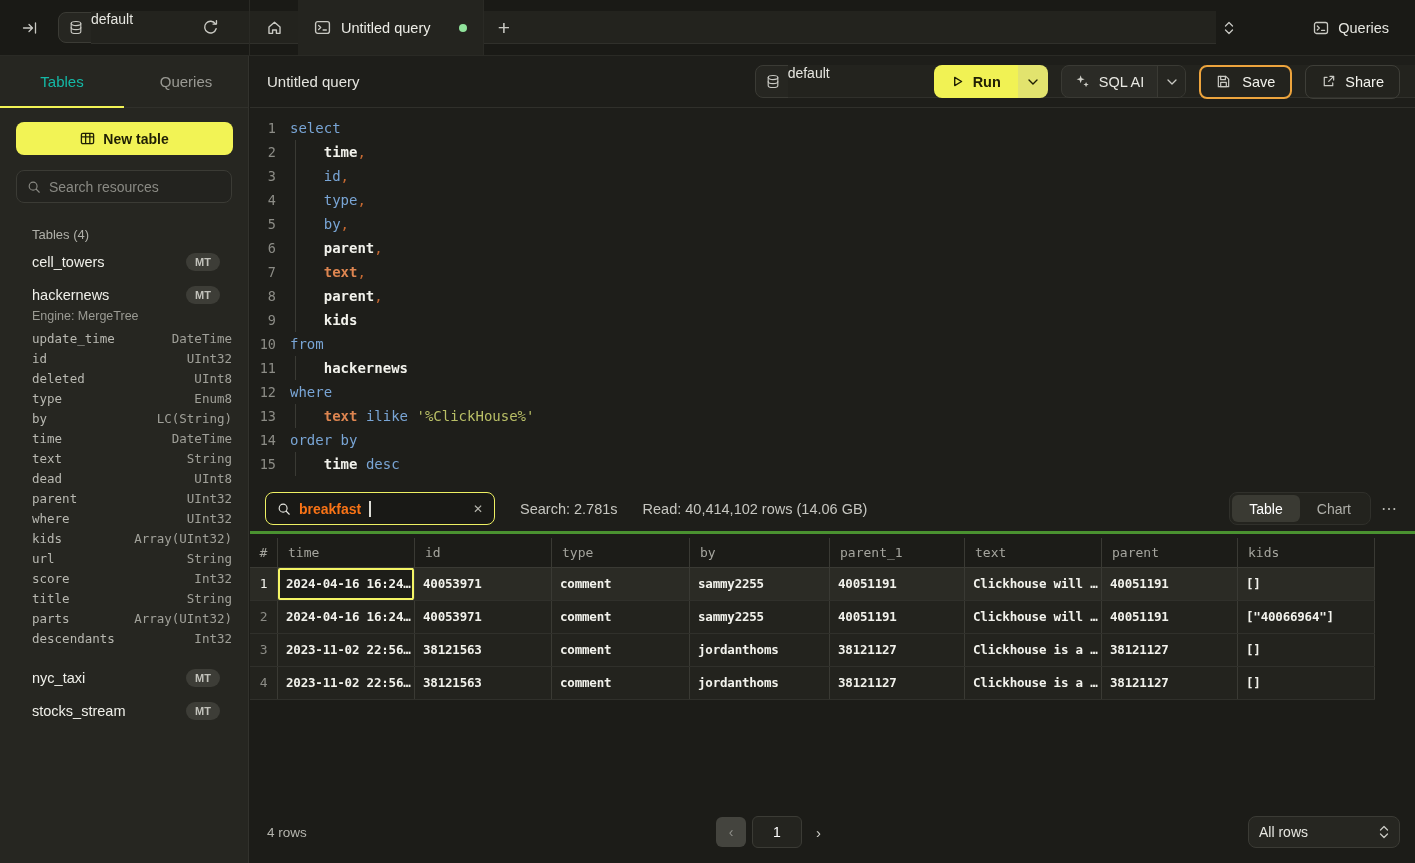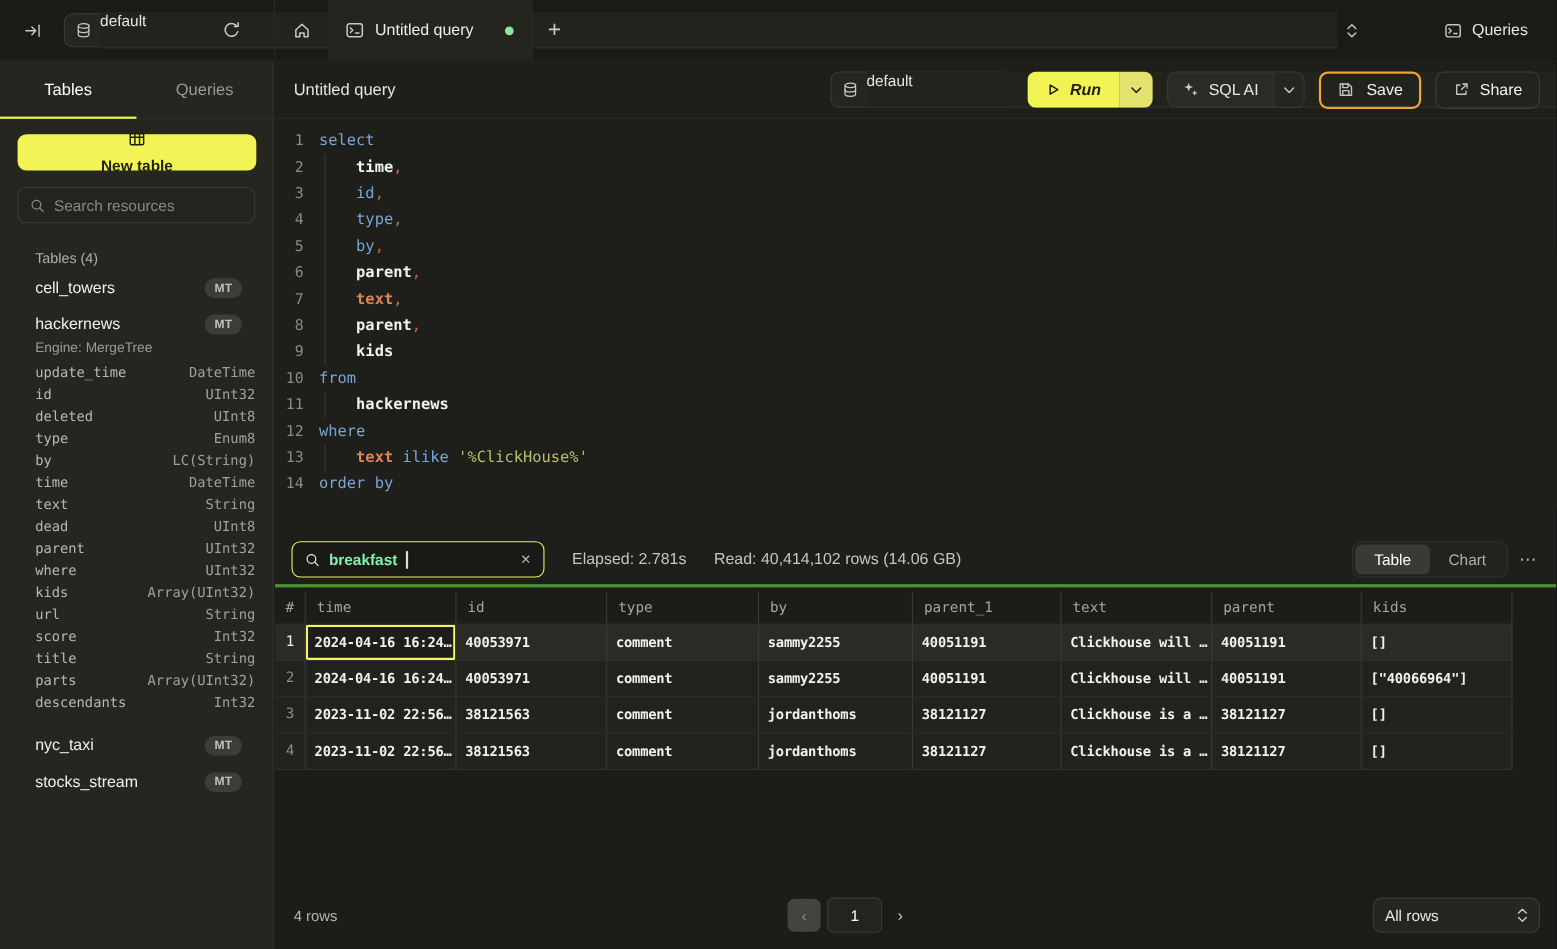--- a/index.html
+++ b/index.html
@@ -25,44 +25,44 @@
   .tab-label { font-size:14.5px; font-weight:500; color:#ececе6; color:#ecece6; flex:1; }
   .tab-dot { width:8px; height:8px; border-radius:50%; background:#90e39b; }
   .plus-btn { width:40px; display:flex; align-items:center; justify-content:center; font-size:21px; color:#c9c9c3; font-weight:300; }
   .topbar-right { display:flex; align-items:center; margin-left:auto; padding-right:26px; }
   .queries-btn { display:flex; align-items:center; gap:9px; font-size:14.5px; color:#e6e6e0; cursor:pointer; }
 
   
   .sidebar { position:absolute; left:0; top:56px; width:249px; height:807px; background:#262621; border-right:1px solid #32322d; }
   .sb-tabs { height:52px; display:flex; border-bottom:1px solid #30302b; }
   .sb-tab { flex:1; display:flex; align-items:center; justify-content:center; font-size:15px; color:#9a9a94; position:relative; cursor:pointer; }
-  .sb-tab.active { color:#ffffff; font-weight:500; }
+  .sb-tab.active { color:#14b8a6; font-weight:500; }
   .sb-tab.active::after { content:''; position:absolute; left:0; right:0; bottom:-1px; height:2px; background:#f2f355; }
-  .new-table { margin:14px 16px 0; height:33px; background:#f2f355; border:none; border-radius:8px; color:#1f1f04; font-weight:600; font-size:14px; display:flex; align-items:center; justify-content:center; gap:8px; width:217px; cursor:pointer; font-family:inherit;flex-direction:column; }
+  .new-table { margin:14px 16px 0; height:33px; background:#f2f355; border:none; border-radius:8px; color:#1f1f04; font-weight:600; font-size:14px; display:flex; align-items:center; justify-content:center; gap:8px; width:217px; cursor:pointer; font-family:inherit; }
   .sb-search { margin:15px 16px 0; height:33px; border:1px solid #3b3b35; border-radius:8px; display:flex; align-items:center; padding:0 10px; gap:8px; background:#23231f; }
   .sb-search input { background:none; border:none; outline:none; color:#e8e8e2; font-size:14px; width:100%; font-family:inherit; }
   .sb-search input::placeholder { color:#8a8a84; }
   .sb-section { margin:24px 16px 3px 32px; color:#b0b0a9; font-size:13px; }
   .tbl-row { display:flex; align-items:center; height:33px; margin:0 28px 0 32px; cursor:pointer; }
   .tbl-name { flex:1; color:#f0f0ea; font-size:14.5px; font-weight:500; }
   .mt-badge { background:#3d3d37; color:#c2c2bb; font-size:11px; font-weight:600; padding:3px 9px; border-radius:10px; }
   .tbl-engine { margin:-2px 16px 6px 32px; color:#9a9a93; font-size:12.5px; }
   .col-rows { margin:6px 0 12px 0; }
   .col-row { display:flex; height:20px; line-height:20px; margin:0 16px 0 32px; font-family:"DejaVu Sans Mono", monospace; font-size:12.5px; }
   .col-name { flex:1; color:#b8b8b1; }
   .col-type { color:#a0a099; }
 
   
   .main { position:absolute; left:250px; top:56px; width:1165px; height:807px; background:#1c1c18; }
   .query-toolbar { height:52px; background:#1e1e1a; border-bottom:1px solid #30302b; display:flex; align-items:center; padding:0 15px 0 17px; }
   .qt-title { font-size:15px; color:#e5e5df; }
   .qt-right { margin-left:auto; display:flex; align-items:center; gap:13px; }
   .toolbar-select { width:166px; height:33px; }
   .run-btn { display:flex; height:33px; border-radius:8px; overflow:hidden; cursor:pointer; }
-  .run-main { background:#f1f254; color:#202004; font-weight:700; font-size:14.5px; display:flex; align-items:center; gap:9px; padding:0 17px;font-style:italic; }
+  .run-main { background:#f1f254; color:#202004; font-weight:700; font-size:14.5px; display:flex; align-items:center; gap:9px; padding:0 17px; }
   .run-caret { background:#e2e36e; width:30px; display:flex; align-items:center; justify-content:center; }
   .sqlai-btn { display:flex; height:33px; border:1px solid #3a3a34; border-radius:8px; overflow:hidden; background:#2b2b26; cursor:pointer; }
   .sqlai-main { display:flex; align-items:center; gap:9px; padding:0 13px; font-size:14.5px; color:#e8e8e2; }
   .sqlai-caret { border-left:1px solid #3a3a34; width:28px; display:flex; align-items:center; justify-content:center; background:#262621; }
   .save-btn { display:flex; align-items:center; gap:11px; height:34px; padding:0 15px; border:2px solid #eda43d; border-radius:8px; background:transparent; color:#f2f2ec; font-size:14.5px; cursor:pointer; font-family:inherit; }
   .share-btn { display:flex; align-items:center; gap:9px; height:34px; padding:0 15px; border:1px solid #3e3e38; border-radius:8px; background:transparent; color:#f2f2ec; font-size:14.5px; cursor:pointer; font-family:inherit; }
 
   
   .editor { height:378px; background:#1e1e1a; padding:8px 0 0 9px; font-family:"DejaVu Sans Mono", monospace; }
   .line { display:flex; height:24px; line-height:24px; font-size:14px; }
@@ -74,21 +74,21 @@
   .tk-id { color:#f2f2ec; font-weight:700; }
   .tk-tx { color:#dd8550; font-weight:700; }
   .tk-pu { color:#c96a31; }
   .tk-st { color:#b9bf66; }
   .tk-ws { color:#e8e8e2; }
 
   
   .results { position:absolute; left:0; top:430px; width:1165px; bottom:0; background:#1c1c18; }
   .results-toolbar { height:45px; background:#1e1e1a; display:flex; align-items:center; padding:0 0 0 15px; }
   .rsearch { width:230px; height:33px; border:1.5px solid #eef063; border-radius:8px; background:#191916; display:flex; align-items:center; padding:0 11px; gap:8px; cursor:text; }
-  .rsearch-text { font-size:14px; font-weight:700; color:#86efac; }
+  .rsearch-text { font-size:14px; font-weight:700; color:#f97316; }
   .caret { width:1.5px; height:16px; background:#dcdcd6; }
   .rsearch-clear { margin-left:auto; color:#b5b5ae; font-size:12px; cursor:pointer; background:none; border:none; font-family:inherit; }
   .stat { font-size:14.5px; color:#c6c6c0; margin-left:25px; }
   .seg { margin-left:auto; display:flex; background:#23231e; border:1px solid #30302b; border-radius:8px; padding:2px; height:33px;text-align:right; }
   .seg-btn { padding:0 17px; border-radius:6px; display:flex; align-items:center; font-size:14px; color:#b0b0aa; cursor:pointer; }
   .seg-btn.active { background:#3a3a33; color:#ffffff; }
   .more-btn { margin:0 17px 0 10px; color:#b5b5ae; font-size:16px; letter-spacing:1px; cursor:pointer; }
   .progress { height:3px; background:#4a9230; width:100%; }
 
   
@@ -416,36 +416,40 @@
           <span class="code"><span class="tk-kw">where</span></span>
         </div>
         <div class="line">
           <span class="ln">13</span>
           <span class="code ind"><span class="tk-ws">    </span><span class="tk-tx">text</span><span class="tk-ws"> </span><span class="tk-kw">ilike</span><span class="tk-ws"> </span><span class="tk-st">'%ClickHouse%'</span></span>
         </div>
         <div class="line">
           <span class="ln">14</span>
           <span class="code"><span class="tk-kw">order by</span></span>
         </div>
+        <div class="line">
+          <span class="ln">15</span>
+          <span class="code ind"><span class="tk-ws">    </span><span class="tk-id">time</span><span class="tk-ws"> </span><span class="tk-kw">desc</span></span>
+        </div>
       </div>
 
     <div class="results">
       <div class="results-toolbar">
         <div class="rsearch">
           <span>
             <svg width="14" height="14" viewBox="0 0 16 16">
                 <circle class="ic" cx="7" cy="7" r="4.5" style="stroke:#e8e8e2"></circle>
                 <path class="ic" d="M10.6 10.6 14 14" style="stroke:#e8e8e2"></path>
               </svg>
           </span>
           <span class="rsearch-text">breakfast</span>
           <span class="caret"></span>
           <button class="rsearch-clear">✕</button>
         </div>
-        <span class="stat">Elapsed: 2.781s</span>
+        <span class="stat">Search: 2.781s</span>
         <span class="stat">Read: 40,414,102 rows (14.06 GB)</span>
         <div class="seg">
           <span class="seg-btn active">Table</span>
           <span class="seg-btn">Chart</span>
         </div>
         <span class="more-btn">⋯</span>
       </div>
       <div class="progress"></div>
 
       <div class="grid">

